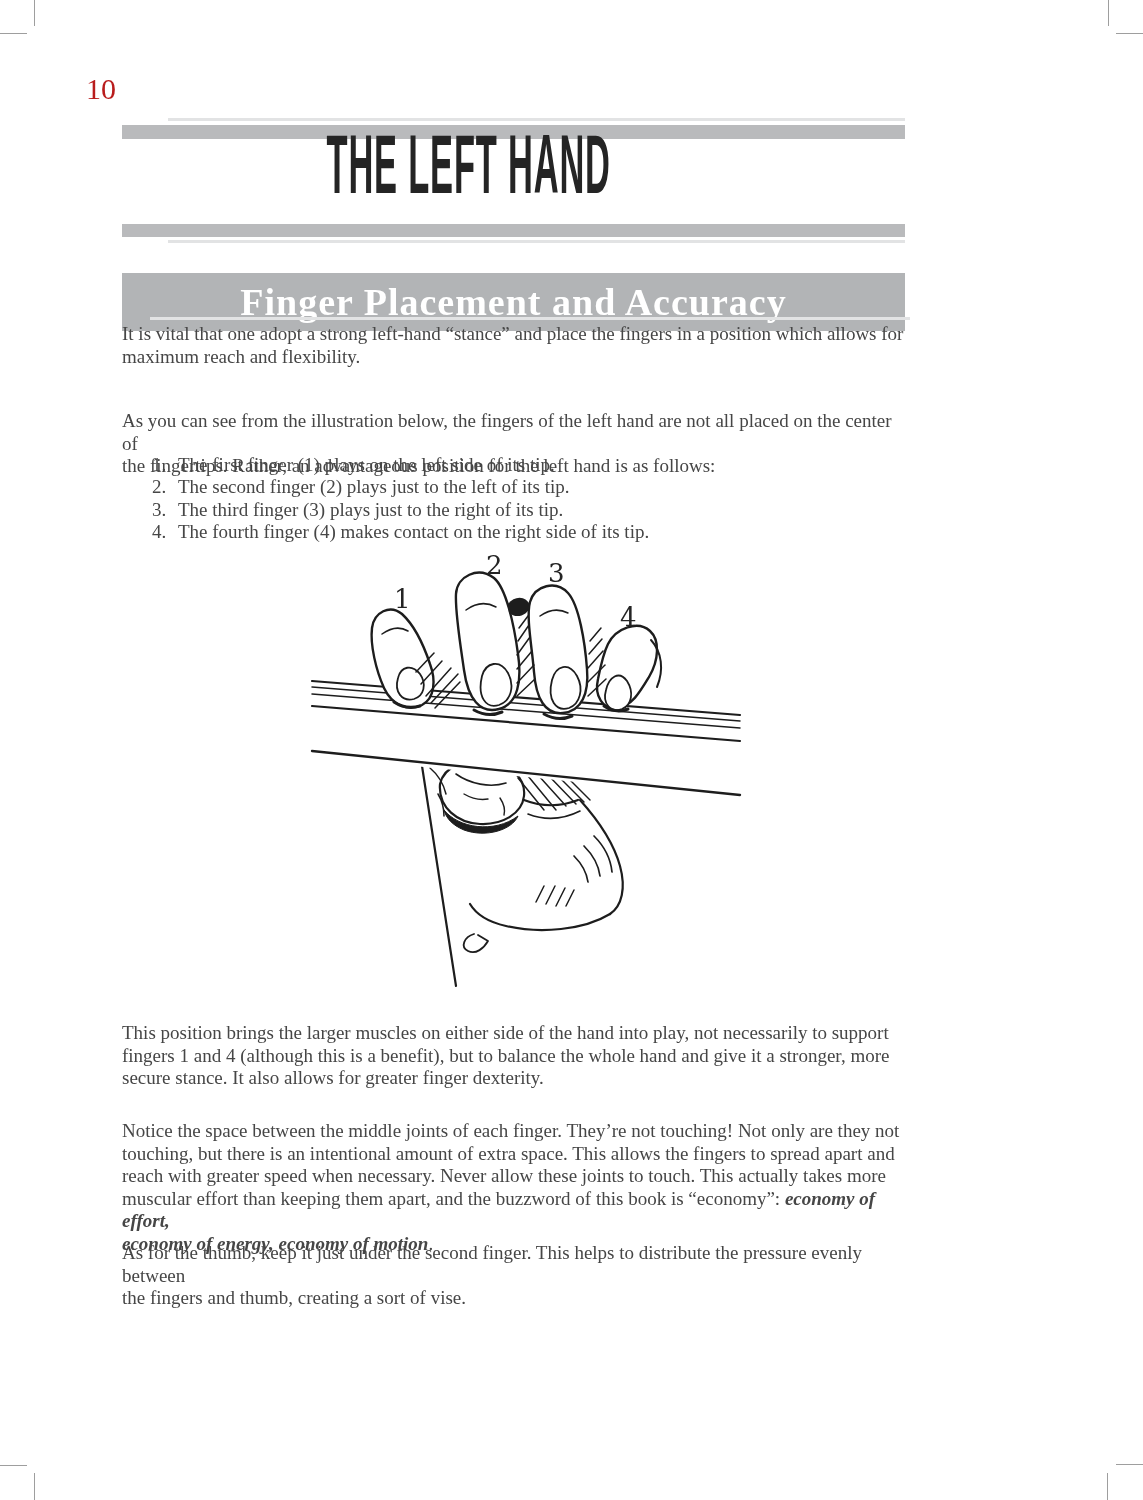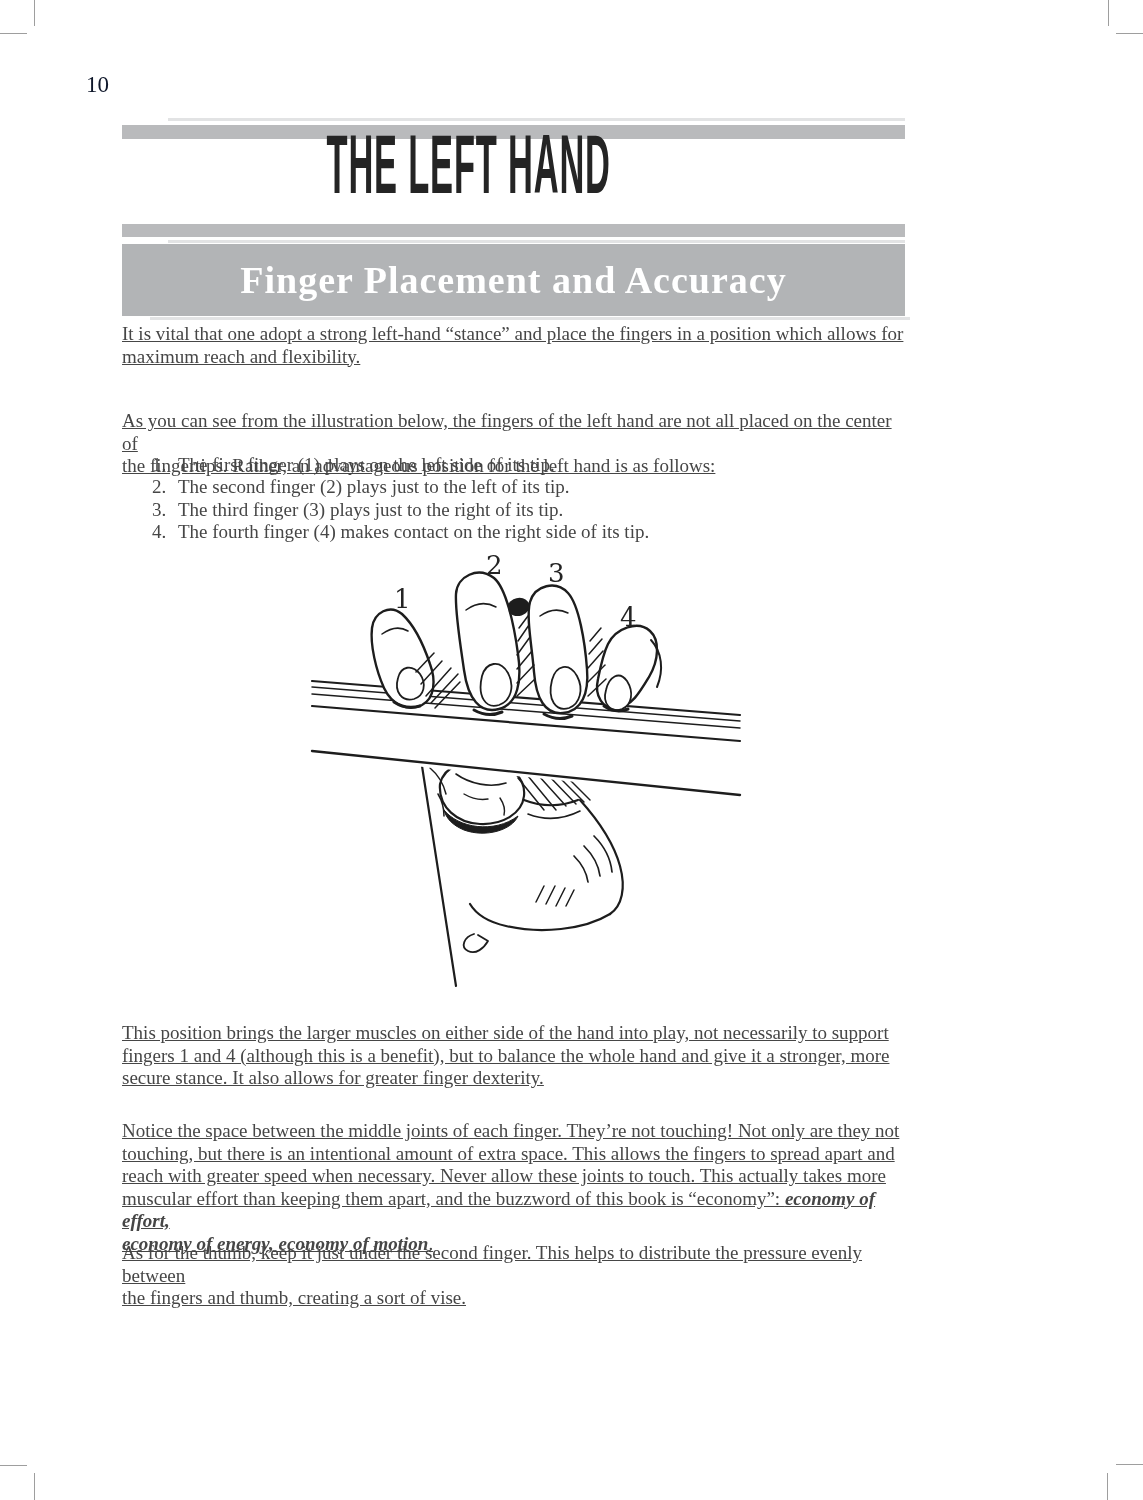--- a/index.html
+++ b/index.html
@@ -2,47 +2,47 @@
 <html><head>
 <meta charset="utf-8">
 <style>
   html,body{margin:0;padding:0;}
   body{
     width:1143px;height:1500px;position:relative;background:#ffffff;
     font-family:"Liberation Serif", serif;overflow:hidden;
   }
   .crop{position:absolute;background:#9e9e9e;}
   .page-number{
-    position:absolute;left:86px;top:72px;font-size:23px;color:#0f172a;
+    position:absolute;left:86px;top:72px;font-size:30px;color:#b91c1c;
     font-family:"Liberation Serif",serif;
   }
   .rule{position:absolute;left:122px;width:783px;height:14px;background:#b9babc;}
   .ghost{position:absolute;height:3px;background:#e2e3e4;}
   .chapter-title{
     position:absolute;left:122px;width:783px;top:124px;height:80px;
     display:flex;align-items:center;justify-content:flex-start;
   }
   .chapter-title span{
     display:inline-block;white-space:nowrap;
     font-family:"Liberation Sans",sans-serif;font-weight:700;font-size:84px;
     letter-spacing:2px;color:#242424;
     transform:scaleX(0.41);transform-origin:center center;line-height:1;
   }
   .section-box{
-    position:absolute;left:122px;width:783px;top:244px;height:72px;
+    position:absolute;left:122px;width:783px;top:273px;height:58px;
     background:#b2b4b6;display:flex;align-items:center;justify-content:center;
   }
   .section-box span{
     font-family:"Liberation Serif",serif;font-weight:700;font-size:38px;
     color:#ffffff;letter-spacing:1px;
   }
   .para{
     position:absolute;left:122px;width:790px;
     font-size:19px;line-height:22.6px;color:#464646;
-    white-space:pre-line;text-align:left;text-decoration:underline;
+    white-space:pre-line;text-align:left;
   }
   .para .em{font-weight:700;font-style:italic;}
   .list{position:absolute;left:152px;width:760px;font-size:19px;line-height:22.4px;color:#464646;}
   .list-row{display:flex;}
   .list-num{width:26px;flex:0 0 26px;}
   .list-text{flex:1;}
   .illus{position:absolute;left:288px;top:548px;}
   .illus svg{display:block;}
 </style>
 </head>

